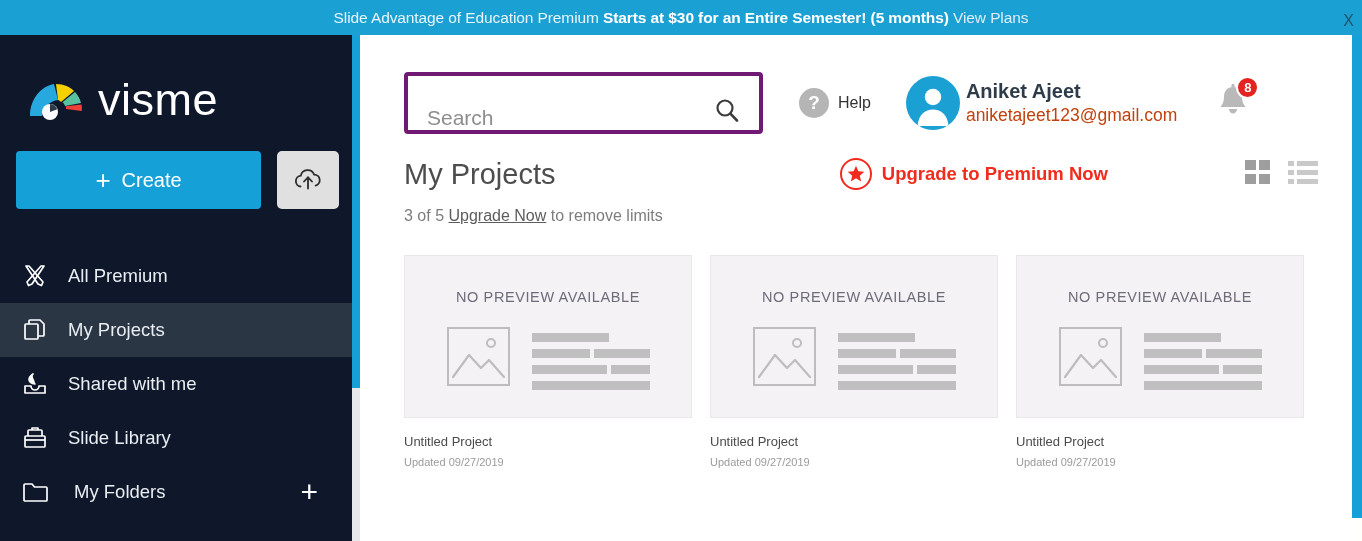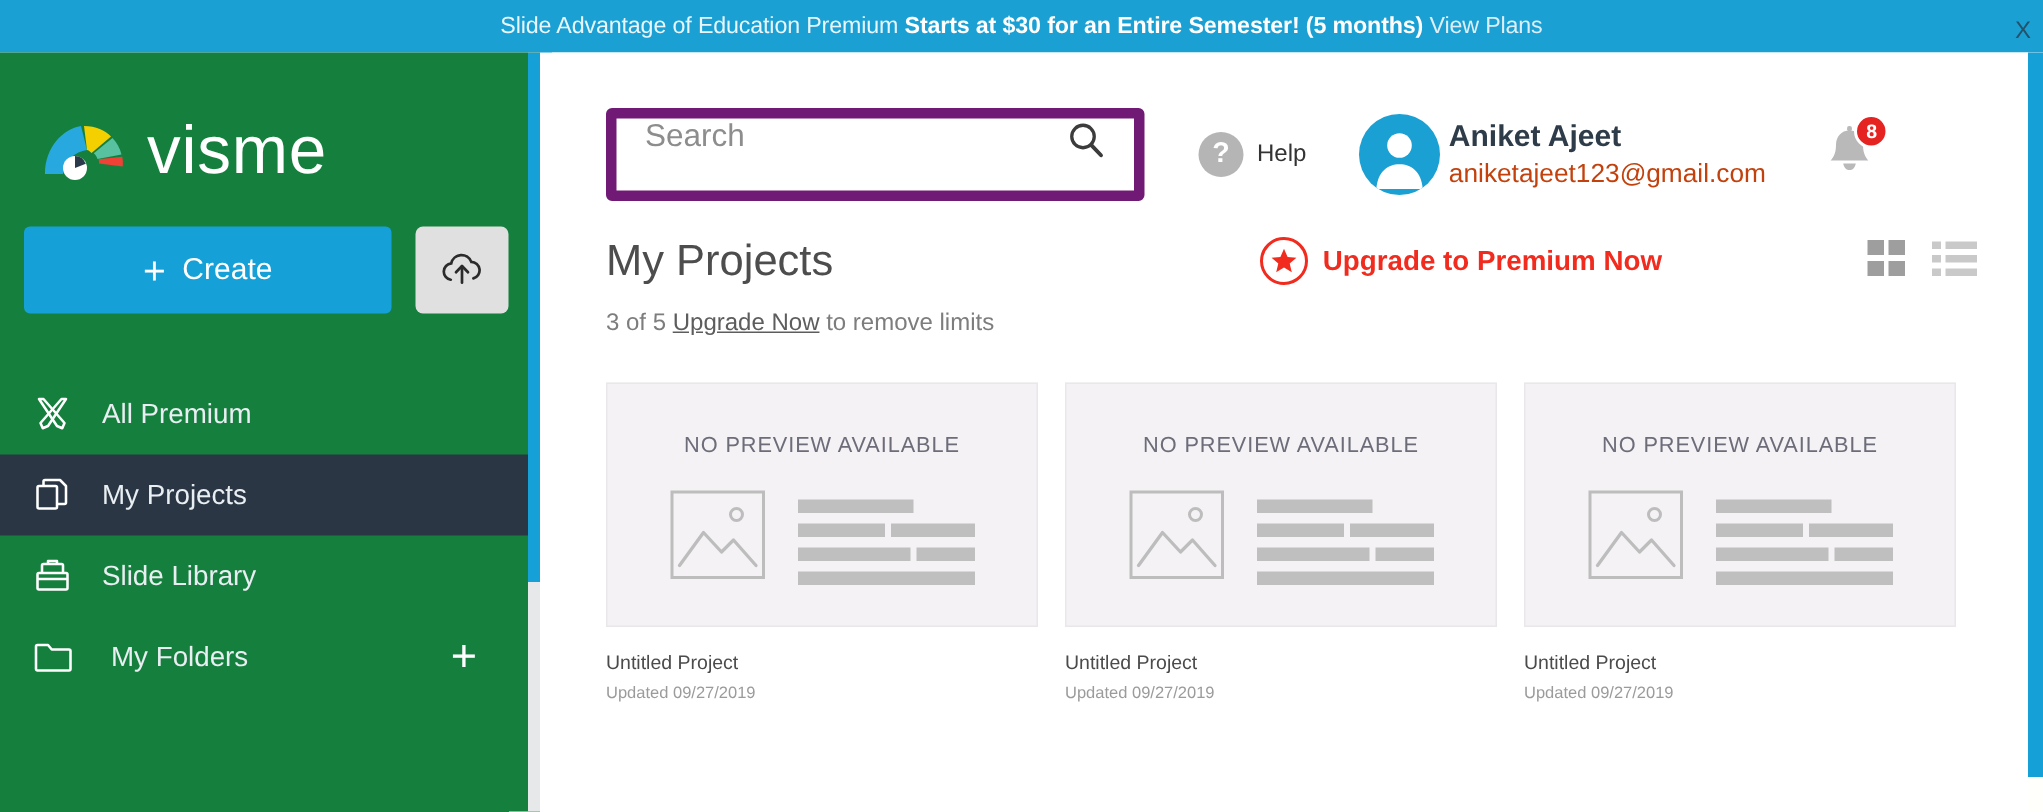--- a/index.html
+++ b/index.html
@@ -28,21 +28,21 @@
   .promo-close {
     position: absolute; right: 8px; top: 13px;
     font-size: 16px; color: #23526b; font-weight: 500;
     cursor: pointer; line-height: 1;
   }
 
   
   .sidebar {
     position: absolute; top: 35px; left: 0;
     width: 360px; height: 506px;
-    background: #15803d;
+    background: #0f172a;
     overflow: hidden;
   }
   .logo-row {
     display: flex; align-items: center;
     padding: 28px 0 0 28px;
     height: 100px;
   }
   .logo-mark { width: 58px; height: 46px; margin-right: 12px; position: relative; }
   .logo-word {
     font-size: 45px; color: #ffffff; font-weight: 400;
@@ -104,23 +104,23 @@
     width: 984px; height: 506px;
     background: #ffffff;
   }
 
   .top-header {
     display: flex; align-items: center;
     padding: 32px 0 0 36px; height: 104px;
   }
   .search-box {
     width: 359px; height: 62px;
-    border: 7px solid #701a75; border-radius: 4px;
+    border: 4px solid #701a75; border-radius: 4px;
     background: #ffffff;
-    display: flex; align-items: flex-start;
+    display: flex; align-items: flex-end;
     padding: 0 17px 0 19px;
   }
   .search-input {
     flex: 1; border: none; outline: none;
     font-size: 21px; color: #3a3a3a;
     font-family: "Liberation Sans", sans-serif;
     background: transparent;
   }
   .search-input::placeholder { color: #8d8d8d; }
 
@@ -289,20 +289,32 @@
         <svg width="26" height="26" viewBox="0 0 26 26">
           <g fill="none" stroke="#ffffff" stroke-width="1.7" stroke-linejoin="round">
             <rect x="3" y="7" width="13" height="15" rx="1"></rect>
             <path d="M7 7 V4 A1 1 0 0 1 8 3 H18 L22 7 V18 A1 1 0 0 1 21 19 H16"></path>
           </g>
         </svg>
       </span>
       <span class="nav-label">My Projects</span>
     </div>
 
+    <div class="nav-item">
+      <span class="nav-icon">
+        <svg width="26" height="26" viewBox="0 0 26 26">
+          <g fill="none" stroke="#ffffff" stroke-width="1.7" stroke-linejoin="round" stroke-linecap="round">
+            <path d="M3 15 H9 A4 4 0 0 0 17 15 H23 V22 H3 Z"></path>
+            <path d="M13 13 C6 12, 5 7, 11 3 C10 8, 13 8, 13 13 Z" fill="#ffffff" stroke="none"></path>
+            <path d="M13 13 C6 12, 5 7, 11 3"></path>
+          </g>
+        </svg>
+      </span>
+      <span class="nav-label">Shared with me</span>
+    </div>
 
     <div class="nav-item">
       <span class="nav-icon">
         <svg width="26" height="26" viewBox="0 0 26 26">
           <g fill="none" stroke="#ffffff" stroke-width="1.7" stroke-linejoin="round">
             <rect x="3" y="11" width="20" height="11" rx="1"></rect>
             <path d="M6 11 V6 A1 1 0 0 1 7 5 H19 A1 1 0 0 1 20 6 V11"></path>
             <path d="M10 5 V3 H16 V5"></path>
             <line x1="3" y1="15" x2="23" y2="15"></line>
           </g>

